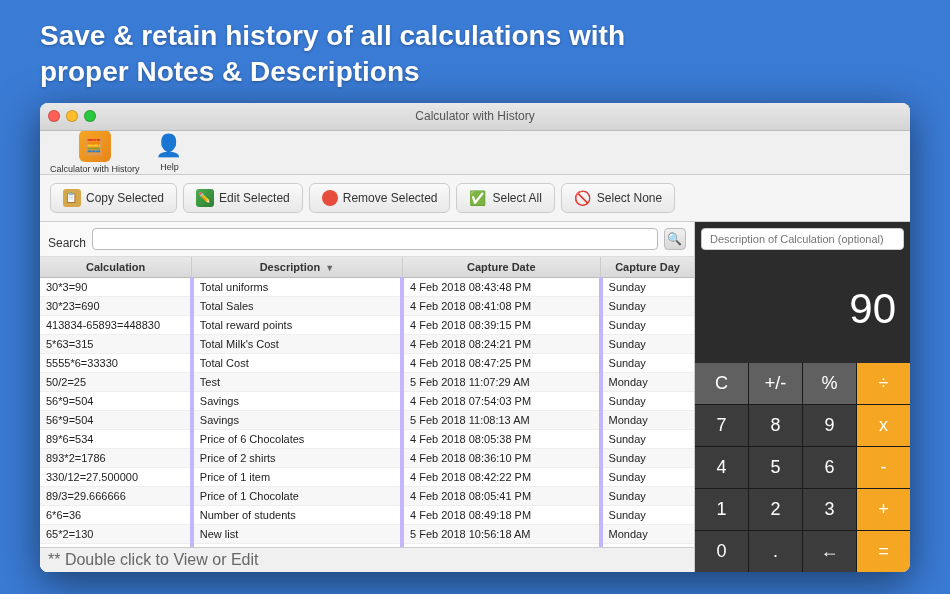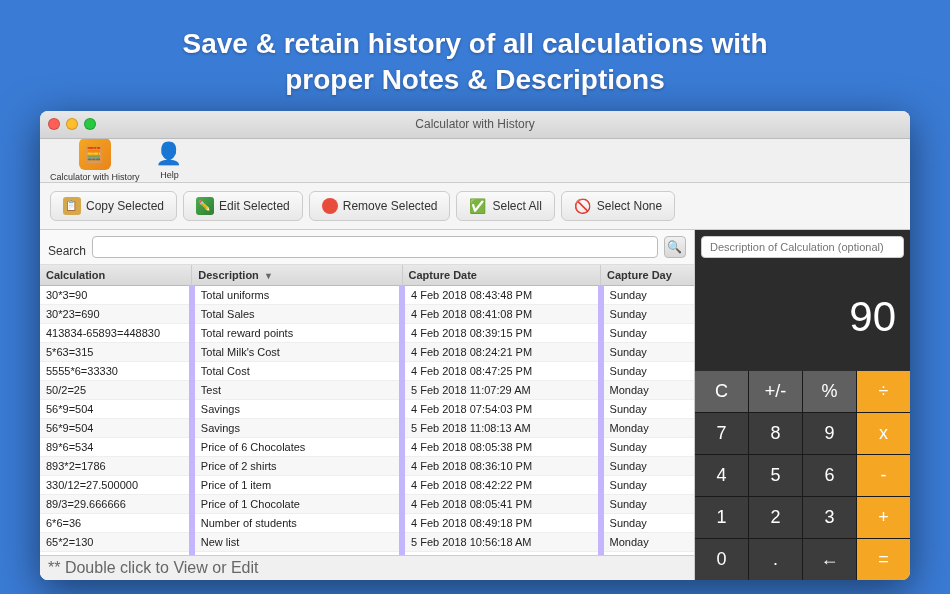--- a/index.html
+++ b/index.html
@@ -5,23 +5,23 @@
     * { margin: 0; padding: 0; box-sizing: border-box; }
     body {
       width: 950px;
       height: 594px;
       background: #3a7bd5;
       font-family: -apple-system, BlinkMacSystemFont, 'Helvetica Neue', Arial, sans-serif;
       overflow: hidden;
     }
 
     .hero-text {
-      text-align: center;
+      text-align: left;
       color: white;
-      padding: 26px 40px 12px;
+      padding: 18px 40px 12px;
       font-size: 28px;
       font-weight: 700;
       line-height: 1.3;
       text-shadow: 0 1px 3px rgba(0,0,0,0.3);
     }
 
     .window-wrapper {
       display: flex;
       justify-content: center;
       padding: 0 26px;
@@ -217,35 +217,35 @@
     table {
       width: 100%;
       border-collapse: collapse;
       font-size: 11px;
     }
     thead th {
       background: linear-gradient(to bottom, #e8e8e8, #d8d8d8);
       border-bottom: 1px solid #bbb;
       border-right: 1px solid #ccc;
       padding: 4px 6px;
-      text-align: left;
+      text-align: center;
       font-weight: 600;
       color: #333;
       position: sticky;
       top: 0;
       white-space: nowrap;
     }
     thead th:last-child { border-right: none; }
     tbody tr {
       border-bottom: 1px solid #eee;
     }
     tbody tr:nth-child(even) { background: #f7f7f7; }
     td {
       padding: 3px 6px;
-      border-right: 6px solid #c4b5fd;
+      border-right: 4px solid #c4b5fd;
       color: #222;
       white-space: nowrap;
       overflow: hidden;
       text-overflow: ellipsis;
     }
     td:last-child { border-right: none; }
     .col-calc { width: 130px; }
     .col-desc { width: 180px; }
     .col-date { width: 170px; }
     .col-day { width: 80px; }

